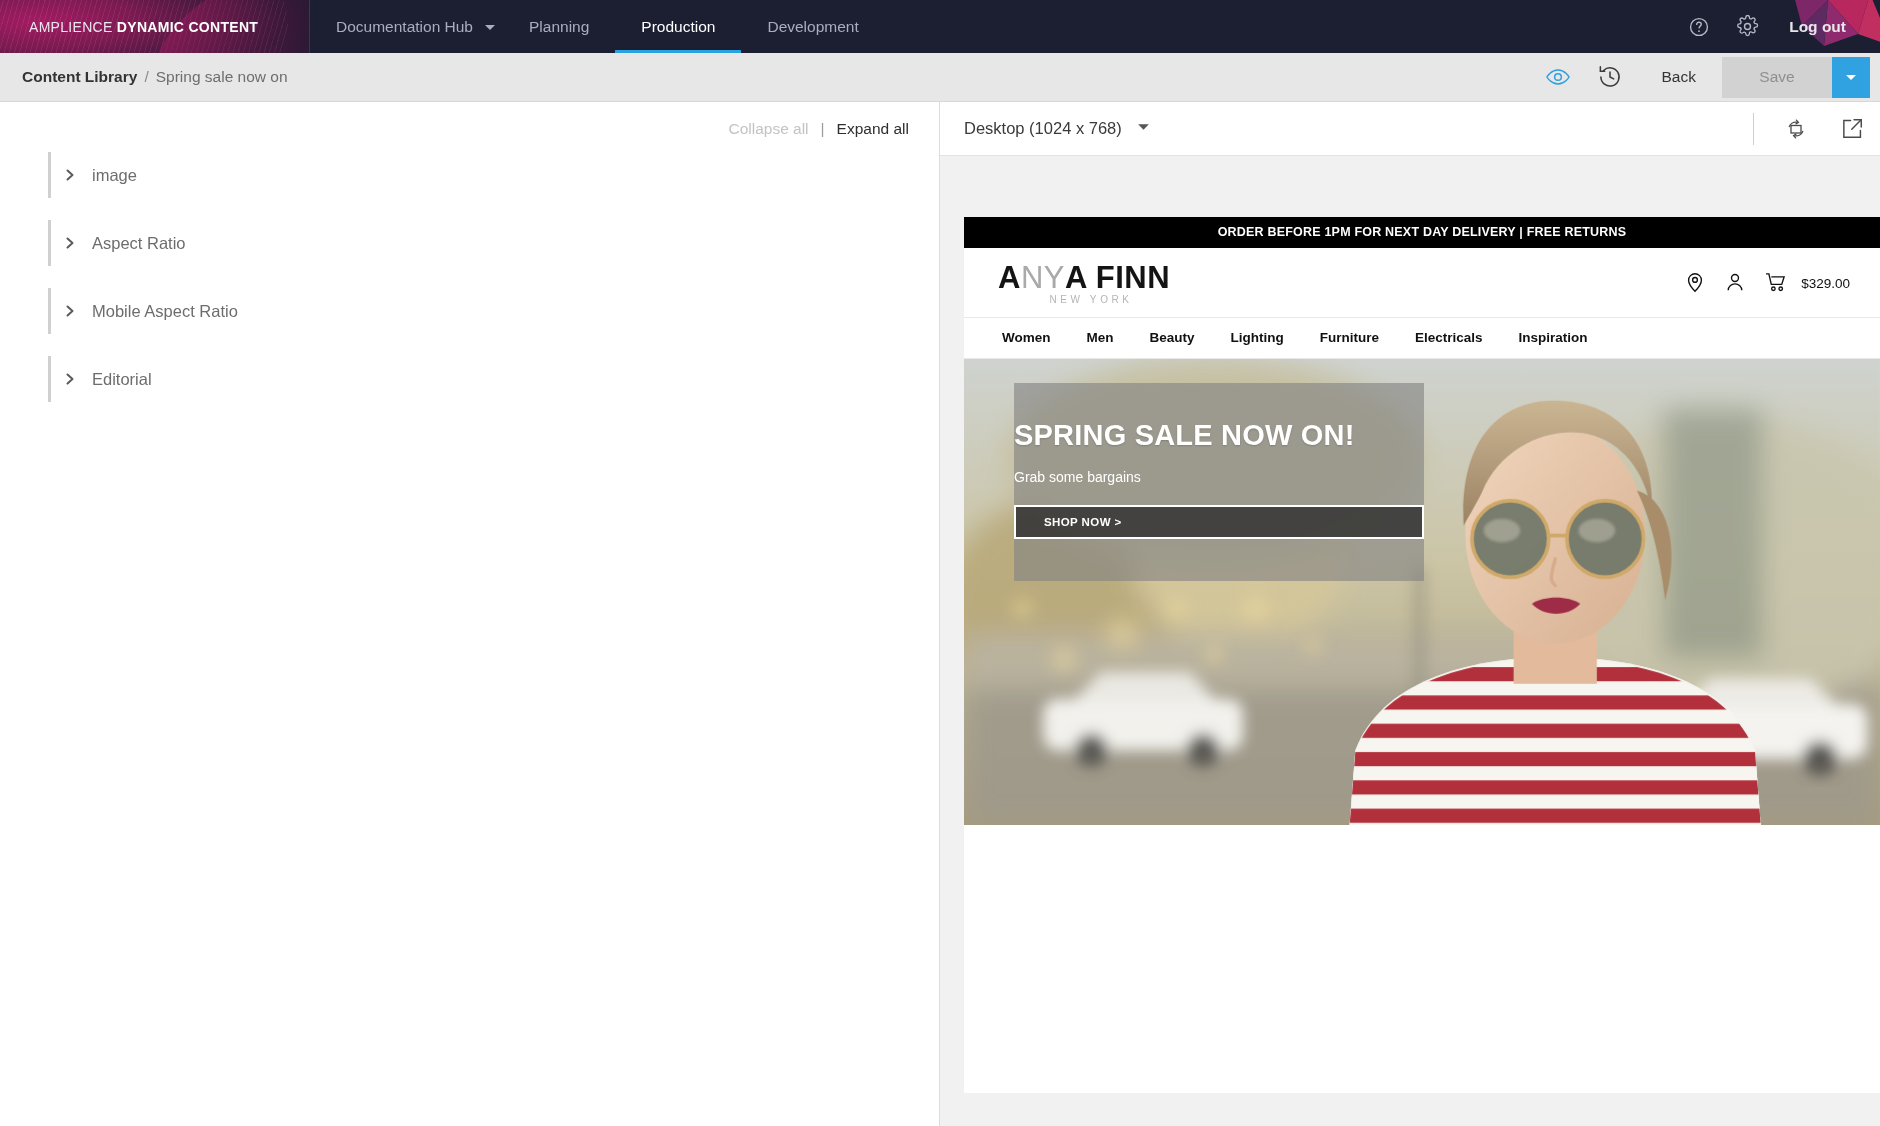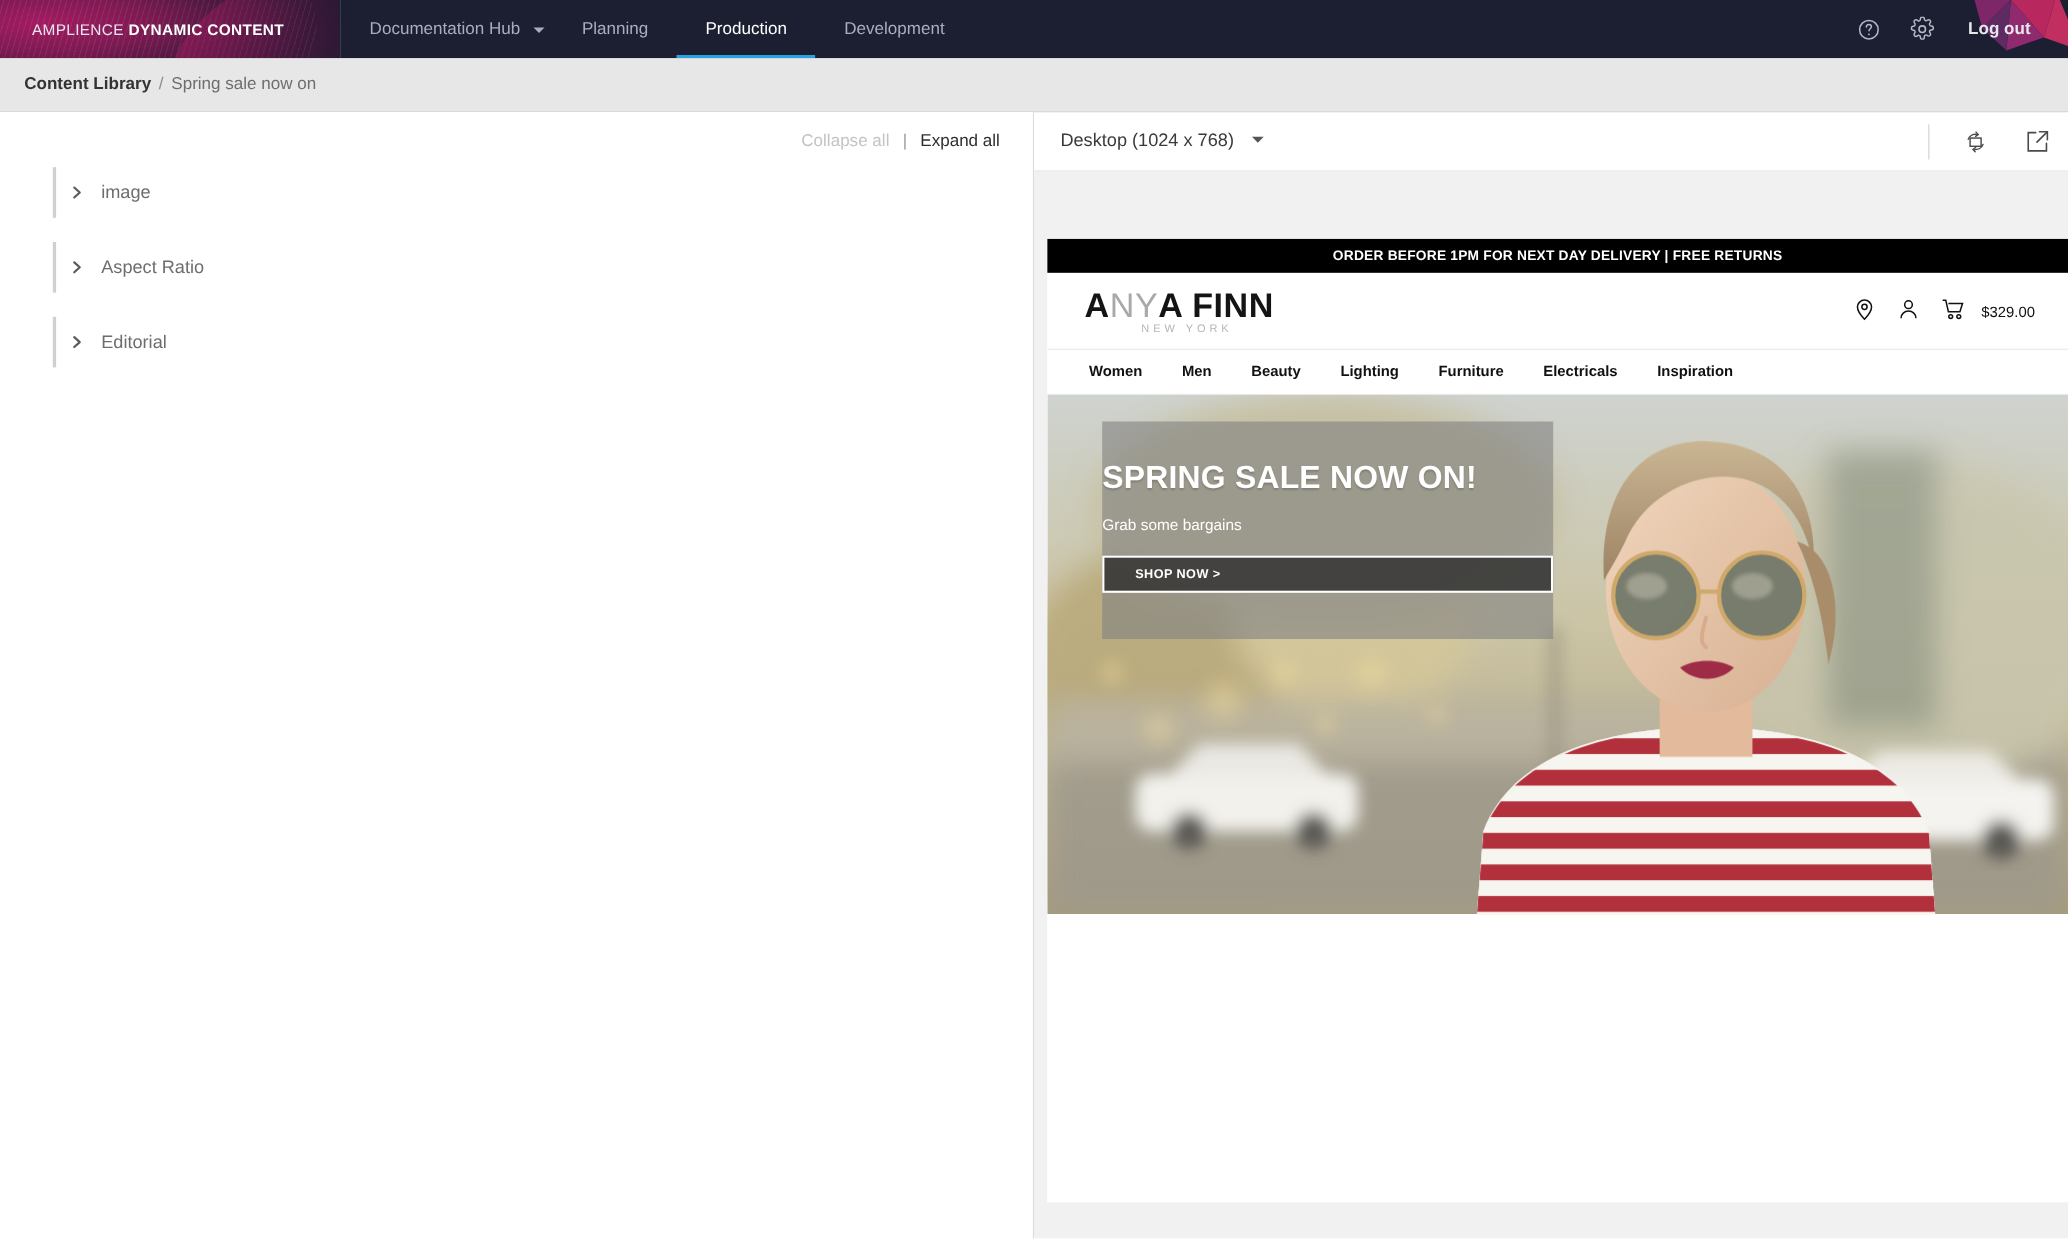--- a/index.html
+++ b/index.html
@@ -189,21 +189,21 @@
   .vdiv { width:1px; height:32px; background:#cfcfcf; margin: 0 14px 0 0; }
   .pt-icon {
     width: 56px; height:54px; display:flex; align-items:center; justify-content:center;
     cursor:pointer; color:#4a4a4a;
   }
 
   .prev-canvas {
     flex:1; background:#f1f1f1; position:relative; overflow:hidden;
   }
   .site {
-    position:absolute; left: 12px; right: 0; top: 61px;
+    position:absolute; left: 24px; right: 0; top: 61px;
     height: 876px; background:#ffffff; overflow:hidden;
   }
   .promo {
     background:#000; color:#fff; text-align:center;
     font-size:12.5px; font-weight:700; letter-spacing:.2px;
     padding: 8px 0 9px;
   }
   .site-head {
     display:flex; align-items:center; padding: 14px 30px 12px 34px;
     border-bottom:1px solid #e8e8e8;
@@ -316,20 +316,42 @@
   </svg>
 </div>
 
 <div class="crumbbar">
   <div style="display:flex;align-items:center;">
     <span class="crumb-root">Content Library</span>
     <span class="crumb-sep">/</span>
     <span class="crumb-leaf">Spring sale now on</span>
   </div>
 
+  <div class="crumb-right">
+    <div class="cb-icon">
+      <svg width="26" height="26" viewBox="0 0 24 24" fill="none" stroke="#2f9fe0" stroke-width="1.4">
+        <path d="M1.8 12S5.4 5.6 12 5.6 22.2 12 22.2 12 18.6 18.4 12 18.4 1.8 12 1.8 12z"></path>
+        <circle cx="12" cy="12" r="3.1"></circle>
+      </svg>
+    </div>
+    <div class="cb-icon">
+      <svg width="26" height="26" viewBox="0 0 24 24" fill="none" stroke="#3b3b3b" stroke-width="1.4" stroke-linecap="round">
+        <path d="M3.6 12a8.4 8.4 0 1 0 2.5-6"></path>
+        <polyline points="3.1,2.6 3.1,6.6 7.1,6.6"></polyline>
+        <polyline points="12,7.4 12,12 15.4,13.8"></polyline>
+      </svg>
+    </div>
+    <div class="back-btn">Back</div>
+    <div class="save-btn">Save</div>
+    <div class="save-caret">
+      <svg width="14" height="14" viewBox="0 0 14 14">
+          <path d="M2 5 L7 10 L12 5 Z" fill="#ffffff"></path>
+        </svg>
+    </div>
+  </div>
 </div>
 
 <div class="split">
 
   <div class="leftpane">
 
     <div class="toggle-row">
       <span class="toggle-collapse">Collapse all</span>
       <span class="toggle-pipe">|</span>
       <span class="toggle-expand">Expand all</span>
@@ -347,20 +369,28 @@
 
       <div class="tree-item">
         <span class="tree-chev">
           <svg width="14" height="14" viewBox="0 0 14 14" fill="none" stroke="currentColor" stroke-width="2" stroke-linecap="round" stroke-linejoin="round">
               <polyline points="4.5,2.5 9.5,7 4.5,11.5"></polyline>
             </svg>
         </span>
         <span class="tree-label">Aspect Ratio</span>
       </div>
 
+      <div class="tree-item">
+        <span class="tree-chev">
+          <svg width="14" height="14" viewBox="0 0 14 14" fill="none" stroke="currentColor" stroke-width="2" stroke-linecap="round" stroke-linejoin="round">
+              <polyline points="4.5,2.5 9.5,7 4.5,11.5"></polyline>
+            </svg>
+        </span>
+        <span class="tree-label">Mobile Aspect Ratio</span>
+      </div>
 
       <div class="tree-item">
         <span class="tree-chev">
           <svg width="14" height="14" viewBox="0 0 14 14" fill="none" stroke="currentColor" stroke-width="2" stroke-linecap="round" stroke-linejoin="round">
               <polyline points="4.5,2.5 9.5,7 4.5,11.5"></polyline>
             </svg>
         </span>
         <span class="tree-label">Editorial</span>
       </div>
     </div>

